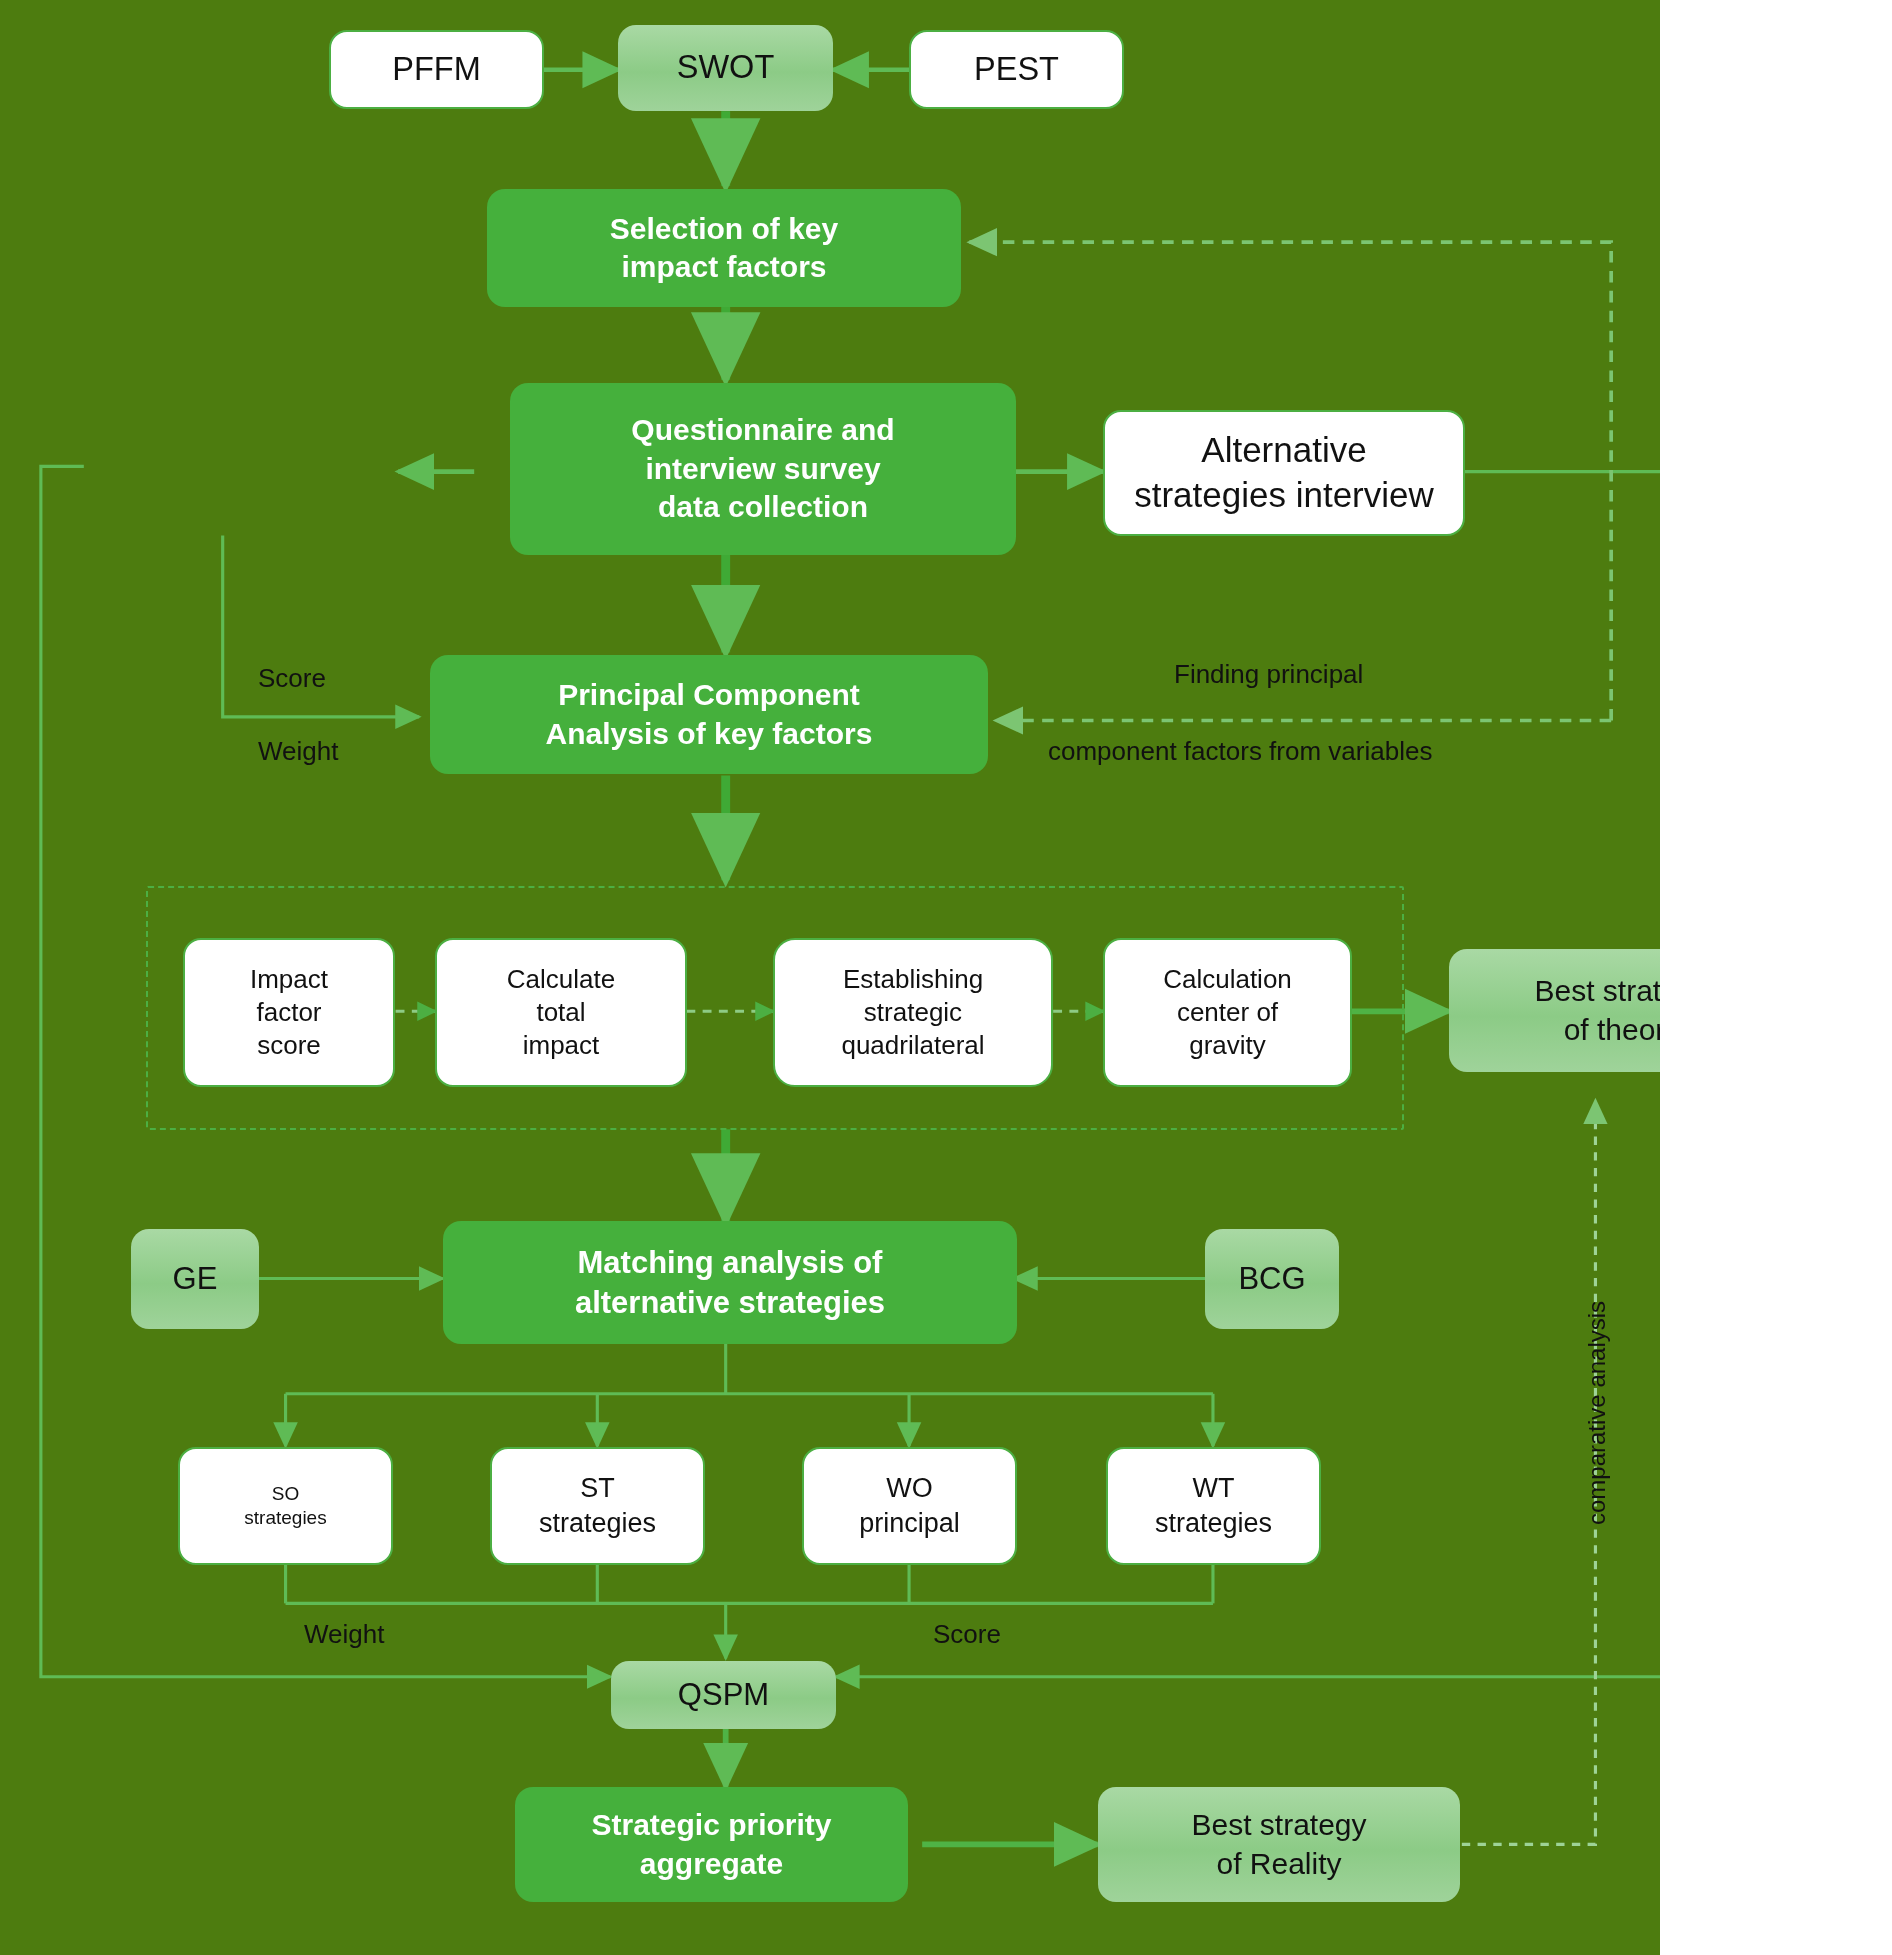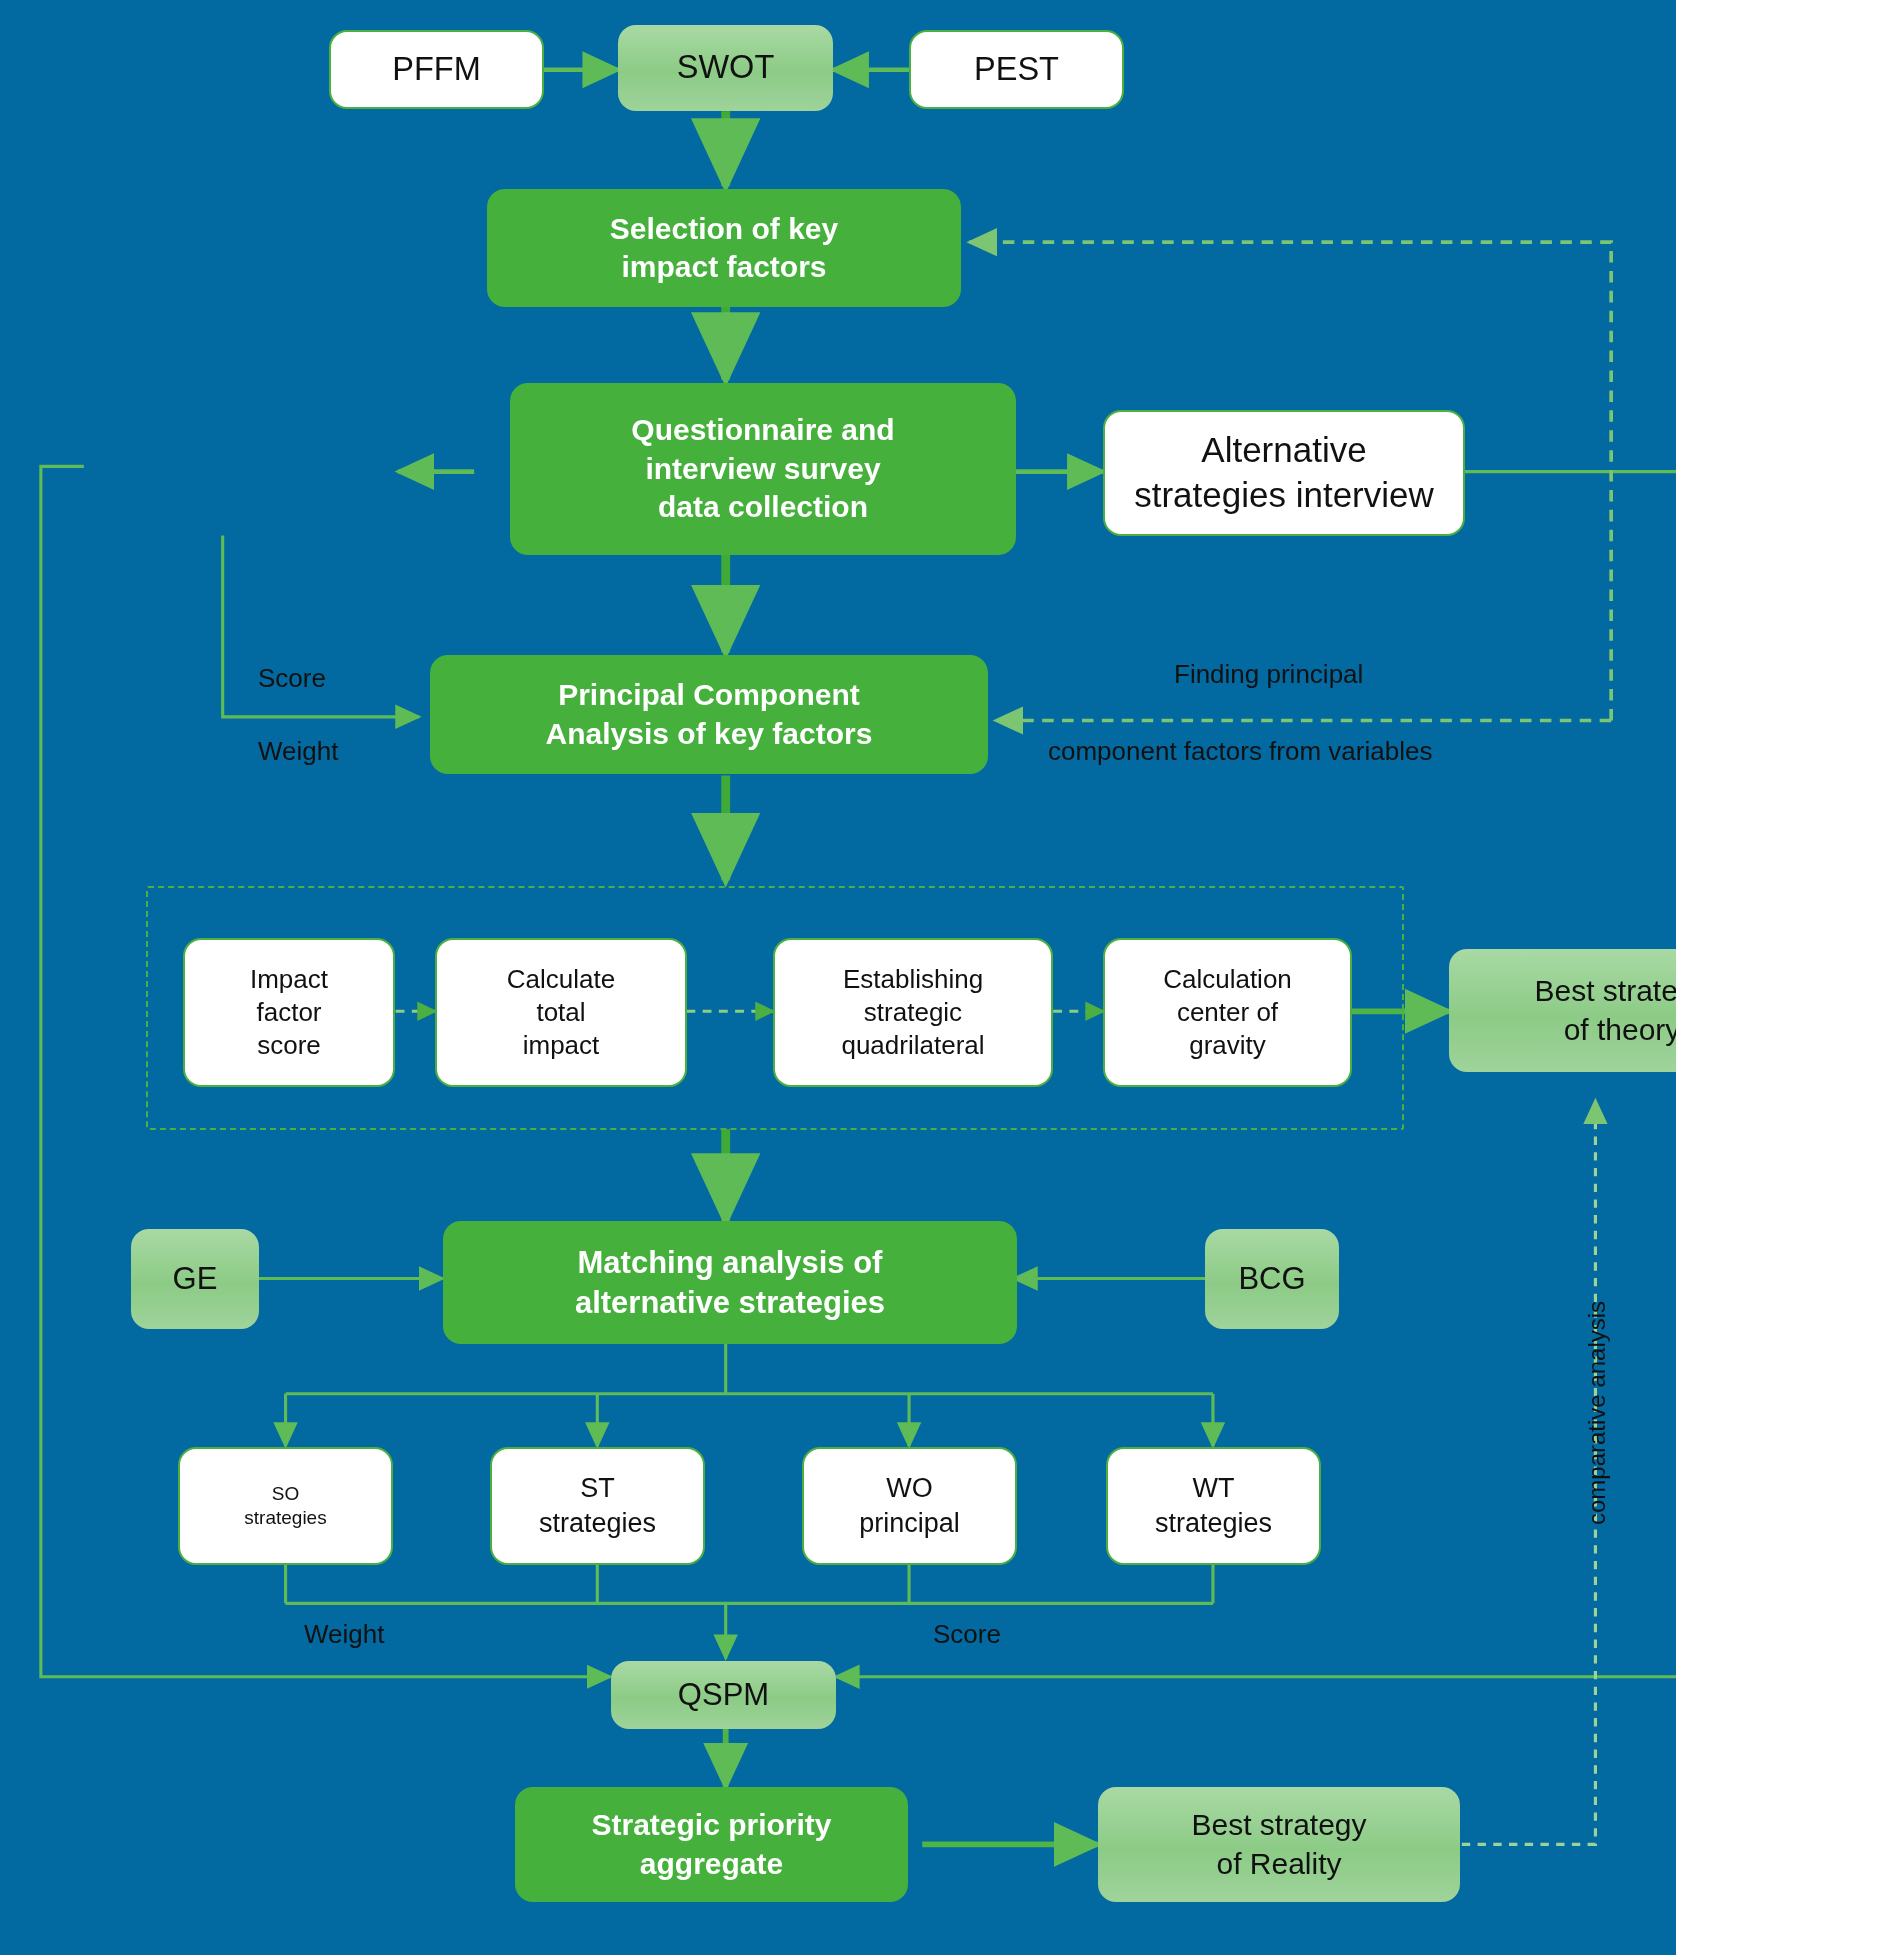--- a/index.html
+++ b/index.html
@@ -1,17 +1,17 @@
 <!DOCTYPE html>
 <html style="font-size:8.4px"><head>
 <meta charset="utf-8">
 <style>
   html,body{margin:0;padding:0;background:#ffffff;}
   body{font-family:"Liberation Sans", sans-serif;}
-  #stage{position:relative;width:1660px;height:1955px;background:#0369a1;overflow:hidden;padding-left:16px;}
+  #stage{position:relative;width:1660px;height:1955px;background:#4d7c0f;overflow:hidden;}
   #edges{position:absolute;left:0;top:0;width:1892px;height:1955px;pointer-events:none;}
 
   .node{position:absolute;box-sizing:border-box;display:flex;align-items:center;
         justify-content:center;text-align:center;line-height:1.28;}
   .node span{display:block;width:100%;padding:0 5.2px;box-sizing:border-box;}
 
   
   .n-white{background:#ffffff;border:2.1px solid #4caf42;border-radius:18px;color:#111111;font-weight:400;}
   
   .n-dark{background:#45b03c;border-radius:18px;color:#ffffff;font-weight:700;
@@ -154,21 +154,21 @@
 factor
 score</span>
   </div>
 
   <div class="node n-white" style="left:435px;top:938px;width:252px;height:149px;font-size:26px;white-space:pre-line;">
     <span>Calculate
 total
 impact</span>
   </div>
 
-  <div class="node n-white" style="left:773px;top:938px;width:280px;height:149px;font-size:26px;white-space:pre-line;">
+  <div class="node n-white" style="left:773px;top:938px;width:280px;height:149px;font-size:26px;white-space:pre-line;border-radius:22px;">
     <span>Establishing
 strategic
 quadrilateral</span>
   </div>
 
   <div class="node n-white" style="left:1103px;top:938px;width:249px;height:149px;font-size:26px;white-space:pre-line;">
     <span>Calculation
 center of
 gravity</span>
   </div>

